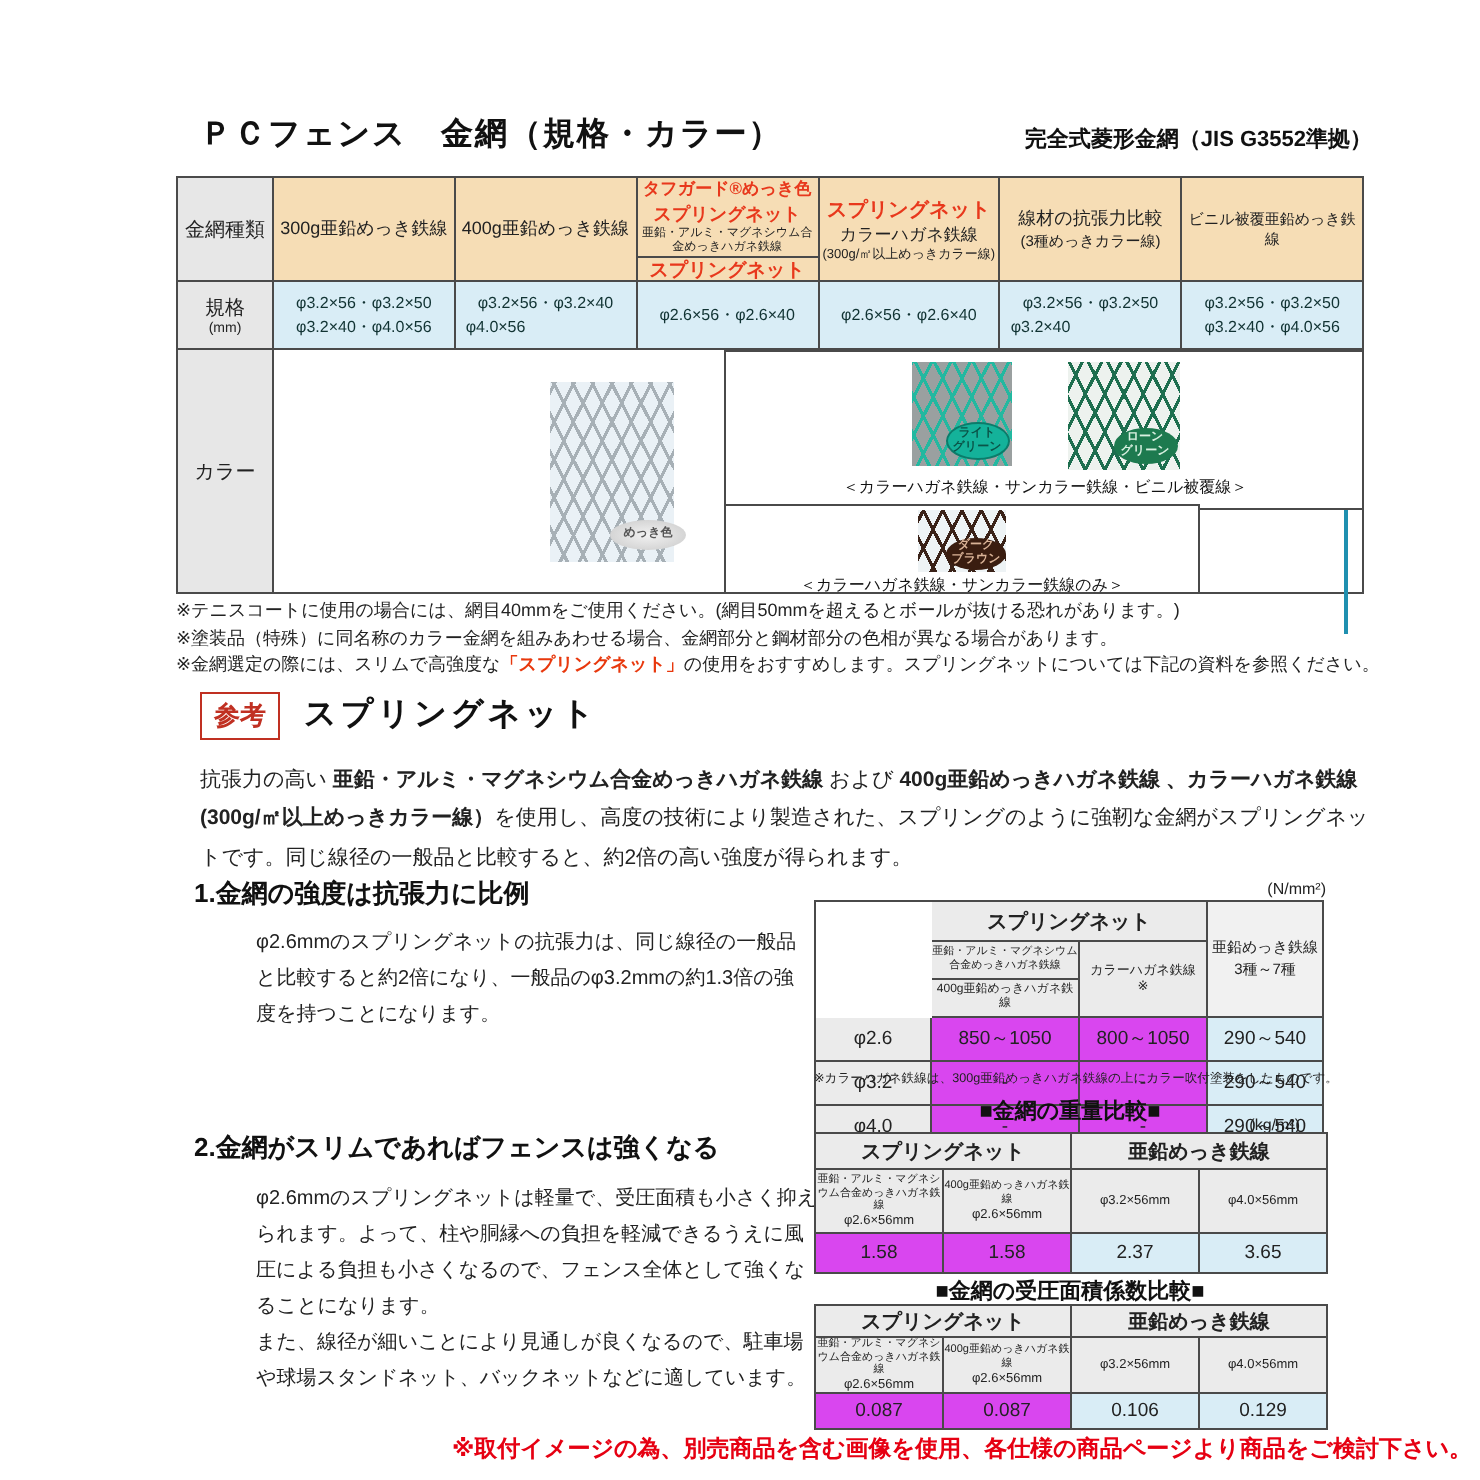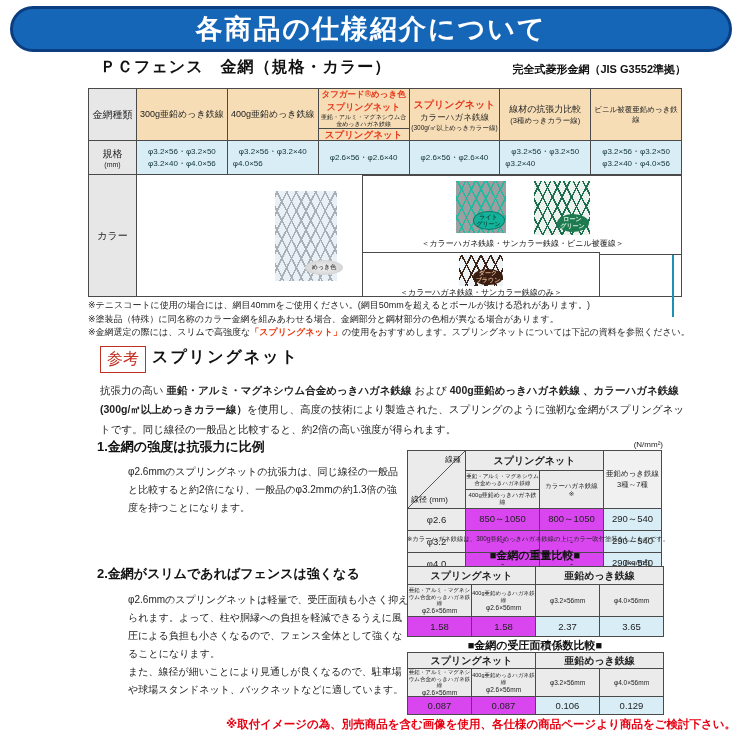--- a/index.html
+++ b/index.html
@@ -48,22 +48,22 @@
   .cap{font-size:8px;color:#111;margin-top:3px;}
   .cbox2{position:absolute;left:225px;top:76.5px;width:236px;height:46px;border:1.5px solid #4a4a4a;background:#fff;
          display:flex;flex-direction:column;align-items:center;}
   .mesh-brown{--mbg:#eef3f5;--wire:#3a2218;width:44px;height:31px;margin-top:2px;}
   .tag-brown{right:0px;bottom:1px;width:30px;height:16px;background:#3a1d10;color:#d9b296;}
   .tealline{position:absolute;left:672px;top:255px;width:2px;height:62px;background:#2090b0;}
   
   .notes{position:absolute;left:88px;top:299px;width:606px;font-size:9px;line-height:1.5;color:#222;}
   .notered{color:#e8380d;font-weight:bold;}
   
-  .refbadge{position:absolute;left:100px;top:346px;border:1.5px solid #c03022;color:#c03022;font-weight:normal;
-            font-size:16px;padding:2px 6px;background:#fff;}
+  .refbadge{position:absolute;left:100px;top:346px;border:1.5px solid #c03022;color:#c03022;font-weight:bold;
+            font-size:13px;padding:2px 6px;background:#fff;}
   .reftitle{position:absolute;left:152px;top:347px;font-size:16px;font-weight:bold;letter-spacing:2px;color:#111;}
   .refpara{position:absolute;left:100px;top:381px;width:594px;font-size:10.5px;line-height:1.85;color:#222;}
   .b{font-weight:bold;}
   .sech{position:absolute;font-size:13px;font-weight:bold;color:#111;}
   .secb{position:absolute;font-size:10px;line-height:1.8;color:#222;white-space:pre-line;}
   
   .cmptitle{position:absolute;width:256px;text-align:center;font-size:11px;font-weight:bold;color:#111;}
   .cmpunit{position:absolute;width:256px;text-align:right;font-size:8px;color:#222;}
   .cmp{position:absolute;display:grid;border-top:1.5px solid #4a4a4a;border-left:1.5px solid #4a4a4a;background:#fff;}
   .cmp>div{border-right:1.5px solid #4a4a4a;border-bottom:1.5px solid #4a4a4a;display:flex;flex-direction:column;
@@ -87,23 +87,20 @@
   .fnote{position:absolute;left:407px;top:535px;font-size:6.3px;color:#222;}
   .t2{left:407px;top:566px;grid-template-columns:repeat(4,64px);grid-template-rows:18px 32px 20px;}
   .t3{left:407px;top:652px;grid-template-columns:repeat(4,64px);grid-template-rows:16px 28px 18px;}
   .footer{position:absolute;right:4px;top:717px;width:700px;text-align:right;font-size:11.5px;font-weight:bold;color:#e60012;}
 </style>
 </head>
 <body>
 
 <div id="page">
 
-  <div class="banner">
-    <span>各商品の仕様紹介について</span>
-  </div>
 
   <div class="ph-left">ＰＣフェンス　金網（規格・カラー）</div>
   <div class="ph-right">完全式菱形金網（JIS G3552準拠）</div>
 
   <div class="spec">
 
     <div class="lab">金網種類</div>
     <div class="tan">
       <span>300g亜鉛めっき鉄線</span>
     </div>
@@ -206,24 +203,20 @@
   <div class="sech" style="left:97px;top:438px;">1.金網の強度は抗張力に比例</div>
   <div class="secb" style="left:128px;top:463px;width:275px;">φ2.6mmのスプリングネットの抗張力は、同じ線径の一般品と比較すると約2倍になり、一般品のφ3.2mmの約1.3倍の強度を持つことになります。</div>
 
   <div class="sech" style="left:97px;top:565px;">2.金網がスリムであればフェンスは強くなる</div>
   <div class="secb" style="left:128px;top:591px;width:282px;">φ2.6mmのスプリングネットは軽量で、受圧面積も小さく抑えられます。よって、柱や胴縁への負担を軽減できるうえに風圧による負担も小さくなるので、フェンス全体として強くなることになります。
 また、線径が細いことにより見通しが良くなるので、駐車場や球場スタンドネット、バックネットなどに適しています。</div>
 
   <div class="cmptitle" style="left:407px;top:455px;">■線材の抗張力比較■</div>
   <div class="cmpunit" style="left:407px;top:440px;">(N/mm²)</div>
   <div class="cmp t1">
-    <div class="corner">
-      <span class="ctop">線種</span>
-      <span class="cbot">線径 (mm)</span>
-    </div>
     <div class="g grp" style="grid-column:2/4;">スプリングネット</div>
     <div class="rh pre">亜鉛めっき鉄線
 3種～7種</div>
     <div class="g" style="grid-column:2;padding:0;">
       <span class="sub sub1top">亜鉛・アルミ・マグネシウム合金めっきハガネ鉄線</span>
       <span class="sub sub1bot" style="font-size:6px;">400g亜鉛めっきハガネ鉄線</span>
     </div>
     <div class="g sub pre" style="grid-column:3;font-size:6.5px;">カラーハガネ鉄線
 ※</div>
     <div class="g val">φ2.6</div>

